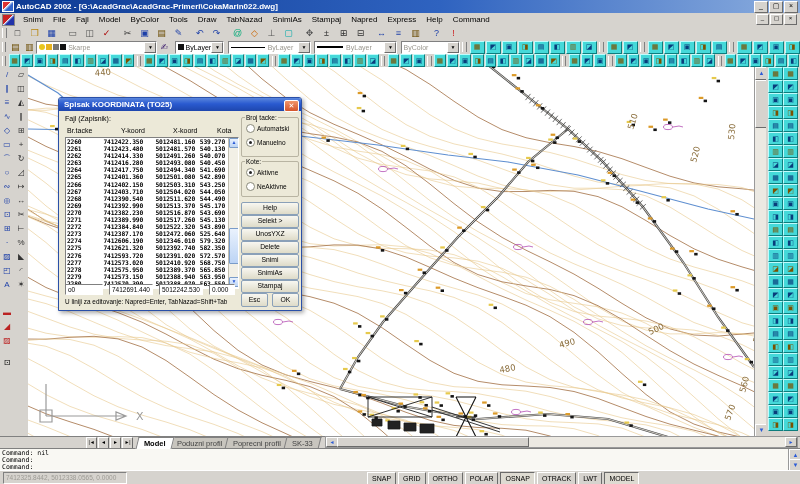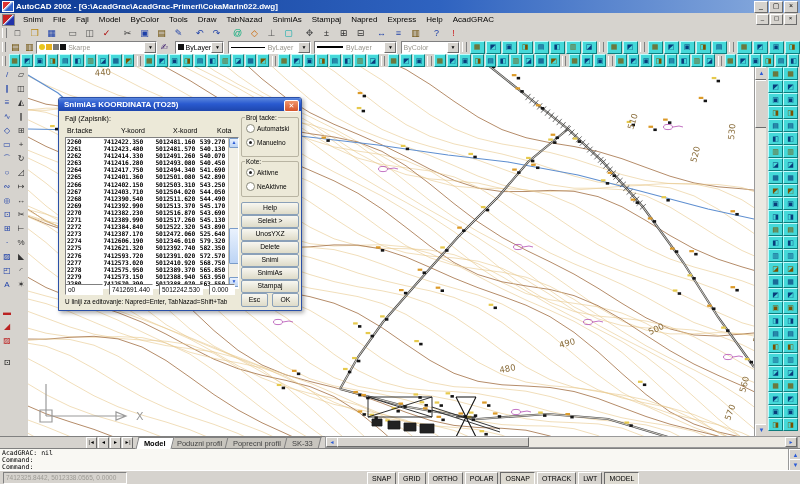--- a/index.html
+++ b/index.html
@@ -126,21 +126,21 @@
       <div class="mitem">Model</div>
       <div class="mitem">ByColor</div>
       <div class="mitem">Tools</div>
       <div class="mitem">Draw</div>
       <div class="mitem">TabNazad</div>
       <div class="mitem">SnimiAs</div>
       <div class="mitem">Stampaj</div>
       <div class="mitem">Napred</div>
       <div class="mitem">Express</div>
       <div class="mitem">Help</div>
-      <div class="mitem">AcadGRAC</div>
+      <div class="mitem">Command</div>
     </div>
   <div class="mdibtns">
     <div class="mdibtn">_</div>
     <div class="mdibtn">▢</div>
     <div class="mdibtn">×</div>
   </div>
 </div>
 
 <div class="abs tbrow" id="tb-standard">
     <div class="grip"></div>
@@ -883,21 +883,21 @@
       <div class="cybtn" style="color: rgb(8, 61, 124);">◪</div>
       <div class="cybtn" style="color: rgb(122, 82, 0);">▦</div>
       <div class="cybtn" style="color: rgb(8, 61, 124);">◩</div>
       <div class="cybtn" style="color: rgb(8, 61, 124);">▣</div>
       <div class="cybtn" style="color: rgb(122, 82, 0);">◨</div>
     </div>
 </div>
 
 <div class="abs" id="dialog">
   <div id="dlg-title">
-    <span>SnimiAs KOORDINATA (TO25)</span>
+    <span>Spisak KOORDINATA (TO25)</span>
     <div id="dlg-close">✕</div>
   </div>
   <div class="dlbl" style="left:6px;top:17px;">Fajl (Zapisnik):</div>
   <div class="dlbl" style="left:8px;top:29px;">Br.tacke</div>
   <div class="dlbl" style="left:62px;top:29px;">Y-koord</div>
   <div class="dlbl" style="left:114px;top:29px;">X-koord</div>
   <div class="dlbl" style="left:158px;top:29px;">Kota</div>
   <div id="dlg-list">
     <div id="dlg-rows">
         <div class="lrow">
@@ -1091,21 +1091,21 @@
     </div>
   <div id="hscroll">
     <div class="hbtn" style="left:0;">◄</div>
     <div class="hthumb" style="left:11px;width:190px;"></div>
     <div class="hbtn" style="right:0;">►</div>
   </div>
 </div>
 
 <div class="abs" id="cmdwin">
   <div id="cmdlines">
-      <div>AcadGRAC: nil</div>
+      <div>Command: nil</div>
       <div>Command:</div>
       <div>Command:</div>
     </div>
   <div id="cmdsb">
     <div class="sbtn" style="top:0;">▲</div>
     <div class="sbtn" style="top:10px;">▼</div>
   </div>
 </div>
 
 <div class="abs" id="statusbar">

